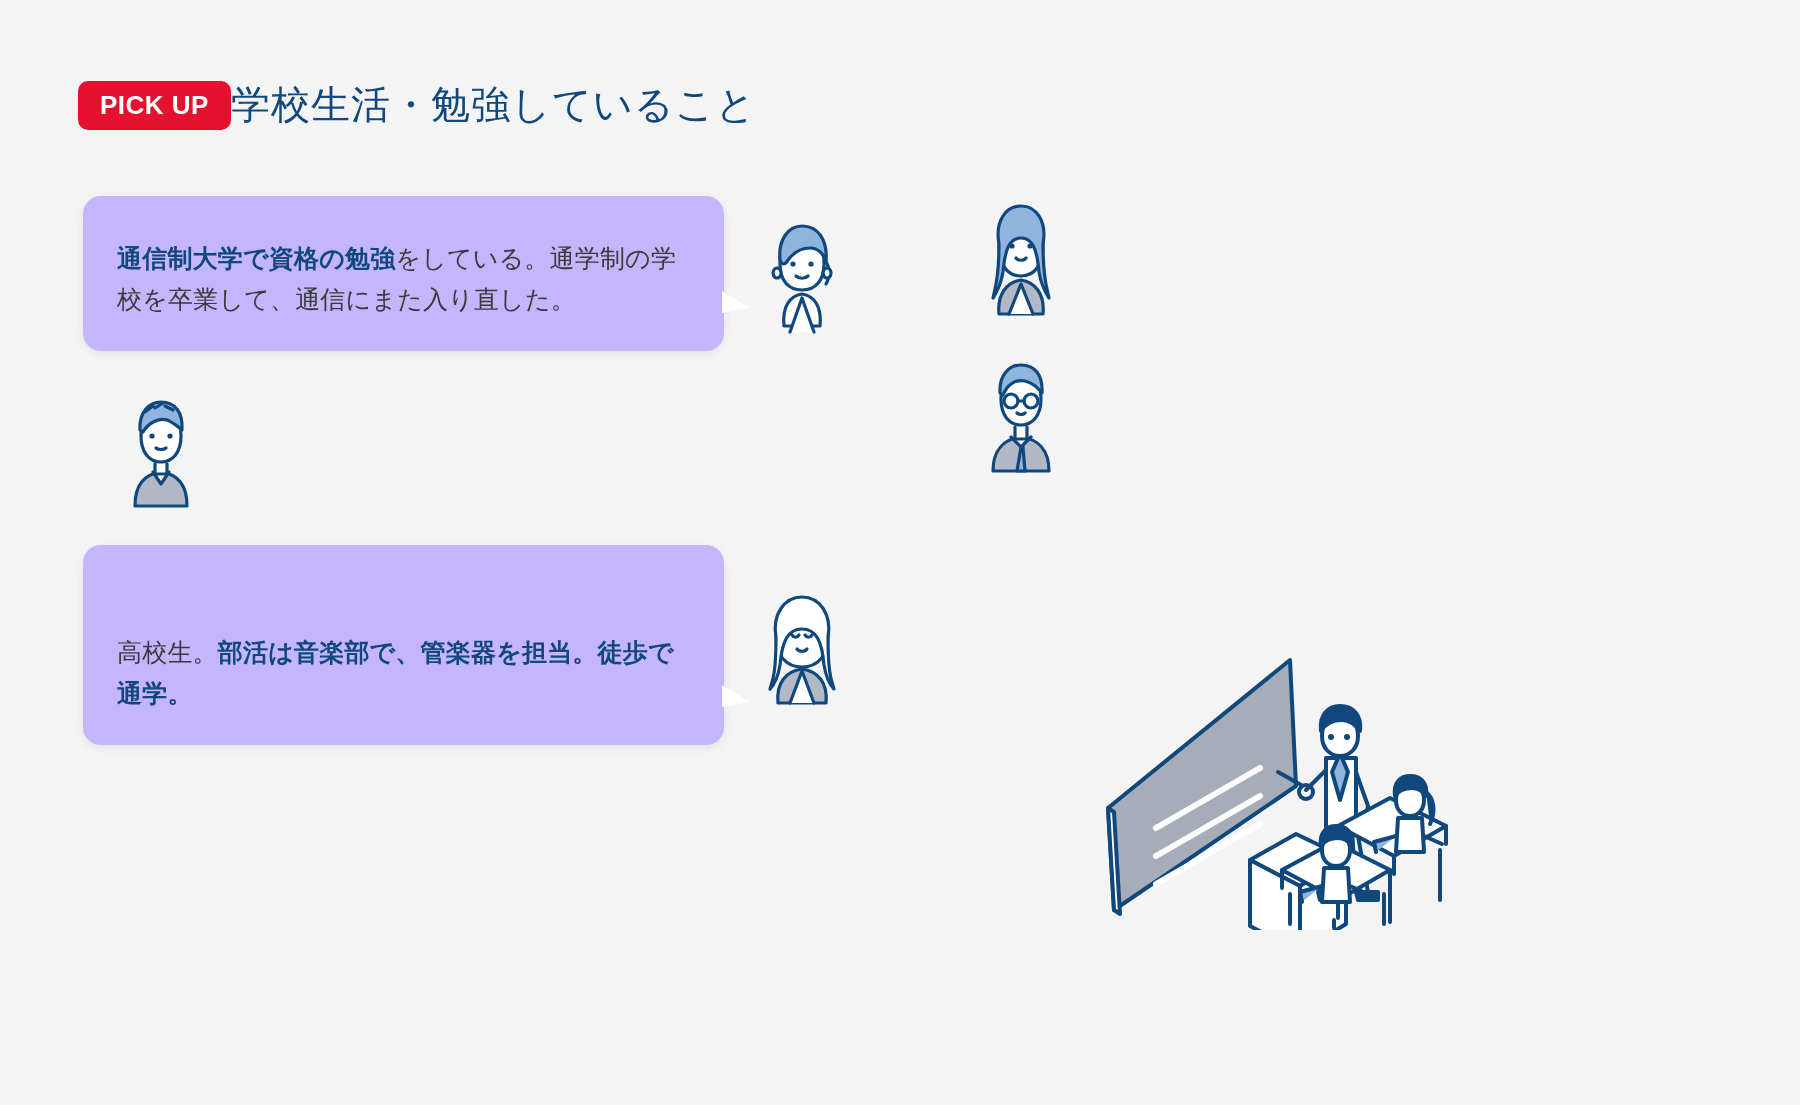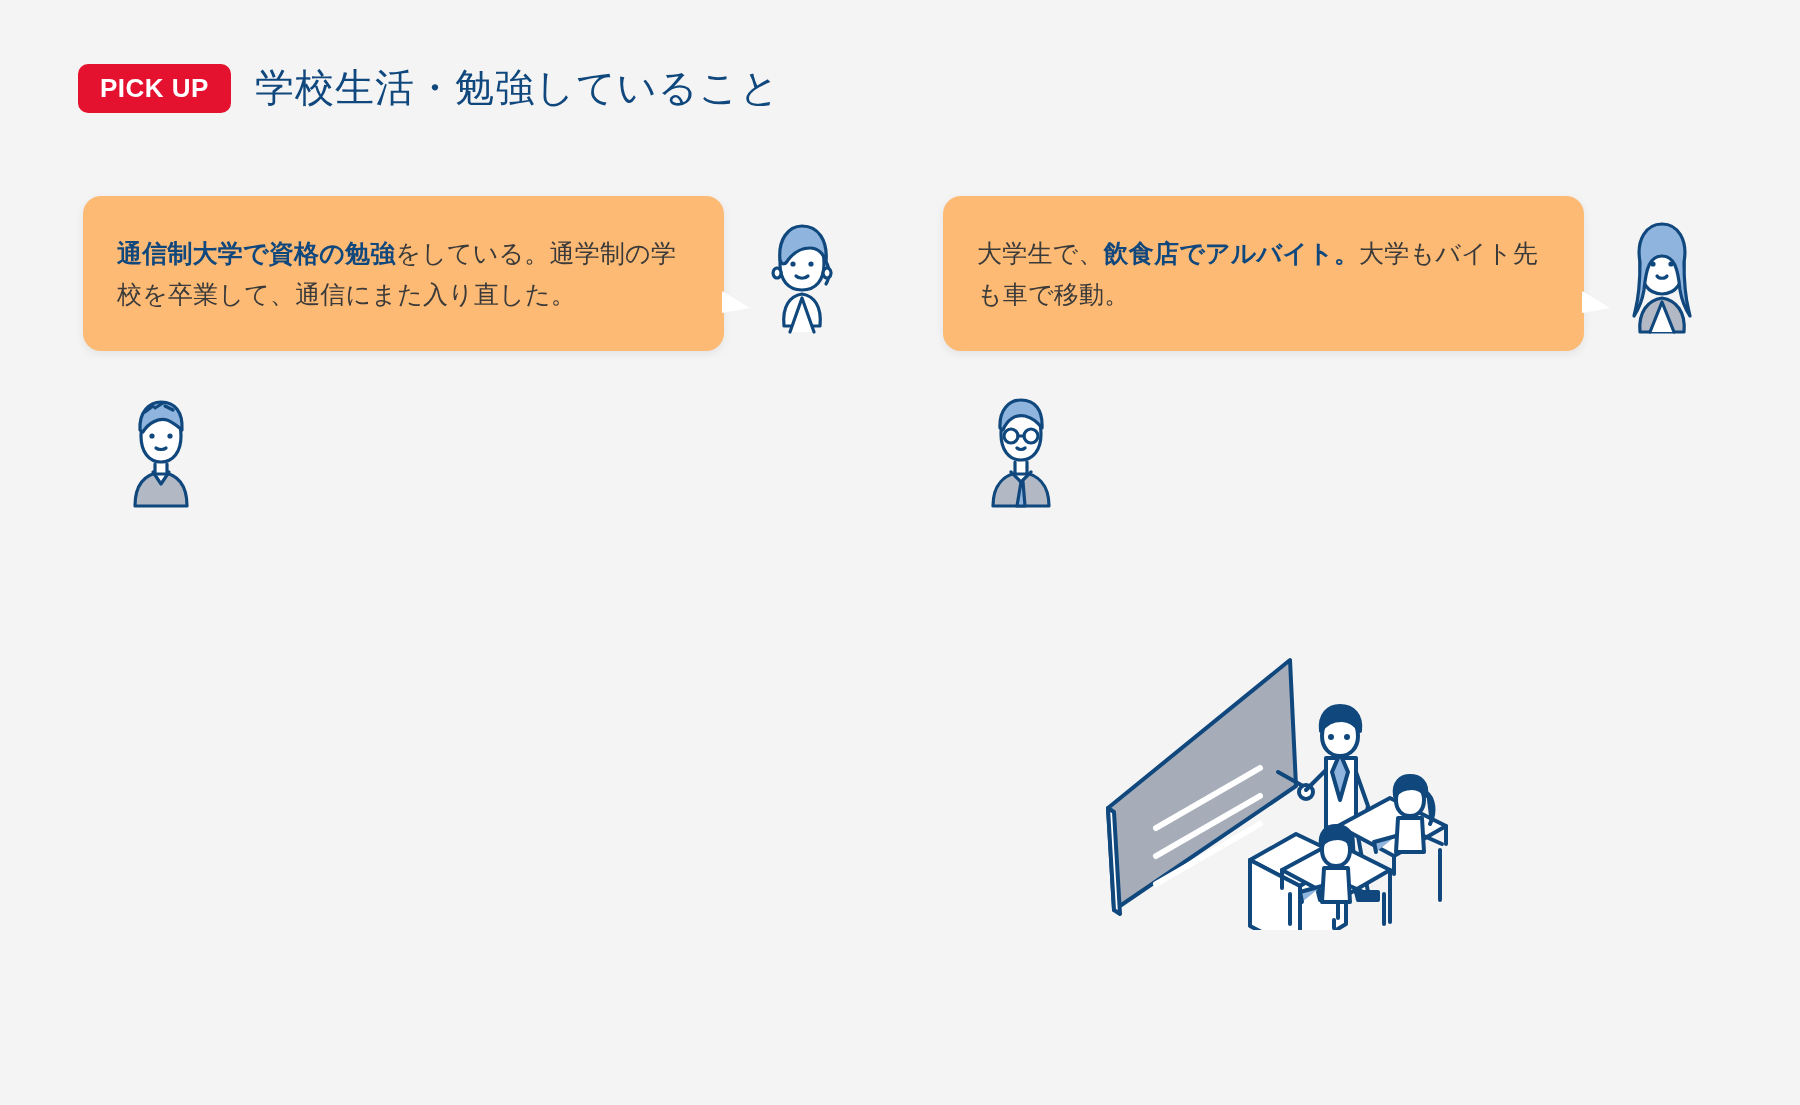--- a/index.html
+++ b/index.html
@@ -15,24 +15,23 @@
     background: #f4f4f4;
     font-family: "Liberation Sans", "DejaVu Sans", sans-serif;
     color: #333333;
     position: relative;
   }
 
   
   .header {
     position: absolute;
     left: 78px;
-    top: 64px;
+    top: 81px;
     display: flex;
     align-items: center;
-    gap: 24px;
   }
 
   .pickup-badge {
     background: #e4122f;
     color: #ffffff;
     font-size: 26px;
     font-weight: bold;
     letter-spacing: 0.5px;
     padding: 11px 22px 12px 22px;
     border-radius: 10px;
@@ -66,28 +65,28 @@
 
   .bubble-row {
     position: relative;
     display: flex;
     align-items: center;
     margin-bottom: 37px;
   }
 
   .bubble {
     position: relative;
-    background: #fdba74;
+    background: #c4b5fd;
     border-radius: 18px;
     box-shadow: 0 3px 10px rgba(0,0,0,0.07);
     padding: 32px 34px 32px 34px;
     width: 641px;
     min-height: 160px;
     display: flex;
-    align-items: center;
+    align-items: flex-end;
   }
 
   
   .bubble::after {
     content: "";
     position: absolute;
     right: -26px;
     bottom: 38px;
     width: 0;
     height: 0;
@@ -171,29 +170,42 @@
           <path d="M36 48 C36 28 44 18 56 18 C68 18 76 28 76 48 C76 64 68 74 56 74 C44 74 36 64 36 48 Z" fill="#ffffff"></path>
           <path d="M35 42 C34 24 44 14 56 14 C70 14 78 24 77 42 C72 38 68 34 62 32 C54 30 44 34 38 44 Z" fill="#8fb4dd" stroke="#10487e"></path>
           <path d="M40 24 L48 18 M50 20 L58 15 M60 18 L68 22" stroke="#10487e"></path>
           <circle cx="47" cy="48" r="2.6" fill="#10487e" stroke="none"></circle>
           <circle cx="65" cy="48" r="2.6" fill="#10487e" stroke="none"></circle>
           <path d="M51 60 C53 62 59 62 61 60"></path>
         </g>
       </svg>
     </div>
 
+    <div class="bubble-row">
+      <div class="bubble h3">
+        <p class="bubble-text"><span>高校生。</span><b>部活は音楽部で、管楽器を担当。徒歩で通学。</b></p>
+      </div>
+      <svg class="avatar" viewBox="0 0 112 120">
+        <g fill="none" stroke="#10487e" stroke-width="3.2" stroke-linecap="round" stroke-linejoin="round">
+          <path d="M32 118 C30 98 40 86 56 84 C72 86 82 98 80 118 Z" fill="#b3b9c4"></path>
+          <path d="M44 118 L56 86 L68 118" fill="#ffffff"></path>
+          <path d="M30 52 C30 28 40 16 56 16 C72 16 82 28 82 52 C82 70 72 82 56 82 C40 82 30 70 30 52 Z" fill="#ffffff"></path>
+          <path d="M30 52 C26 30 38 12 56 12 C74 12 86 30 82 52 C82 92 86 96 88 104 C84 100 80 92 78 80 C76 56 70 44 56 44 C42 44 36 56 34 80 C32 92 28 100 24 104 C26 96 30 92 30 52 Z" fill="#ffffff" stroke="#10487e"></path>
+          <path d="M46 50 C48 53 51 53 53 50"></path>
+          <path d="M59 50 C61 53 64 53 66 50"></path>
+          <path d="M51 64 C53 67 59 67 61 64"></path>
+        </g>
+      </svg>
+    </div>
 
   </div>
 
   <div class="column right">
 
     <div class="bubble-row">
-      <div class="bubble h2">
-        <p class="bubble-text"><span>大学生で、</span><b>飲食店でアルバイト。</b><span>大学もバイト先も車で移動。</span></p>
-      </div>
       <svg class="avatar" viewBox="0 0 112 120">
         <g fill="none" stroke="#10487e" stroke-width="3.2" stroke-linecap="round" stroke-linejoin="round">
           <path d="M34 118 C32 98 42 86 56 84 C70 86 80 98 78 118 Z" fill="#b3b9c4"></path>
           <path d="M44 118 L56 88 L68 118" fill="#ffffff"></path>
           <path d="M34 50 C34 28 42 16 56 16 C70 16 78 28 78 50 C78 68 70 80 56 80 C42 80 34 68 34 50 Z" fill="#ffffff"></path>
           <path d="M34 48 C30 26 40 10 56 10 C72 10 82 26 78 48 C78 84 82 92 84 102 C80 96 76 88 74 76 C72 54 68 42 56 42 C44 42 40 54 38 76 C36 88 32 96 28 102 C30 92 34 84 34 48 Z" fill="#8fb4dd" stroke="#10487e"></path>
           <circle cx="47" cy="50" r="2.6" fill="#10487e" stroke="none"></circle>
           <circle cx="65" cy="50" r="2.6" fill="#10487e" stroke="none"></circle>
           <path d="M51 62 C53 65 59 65 61 62"></path>
         </g>

